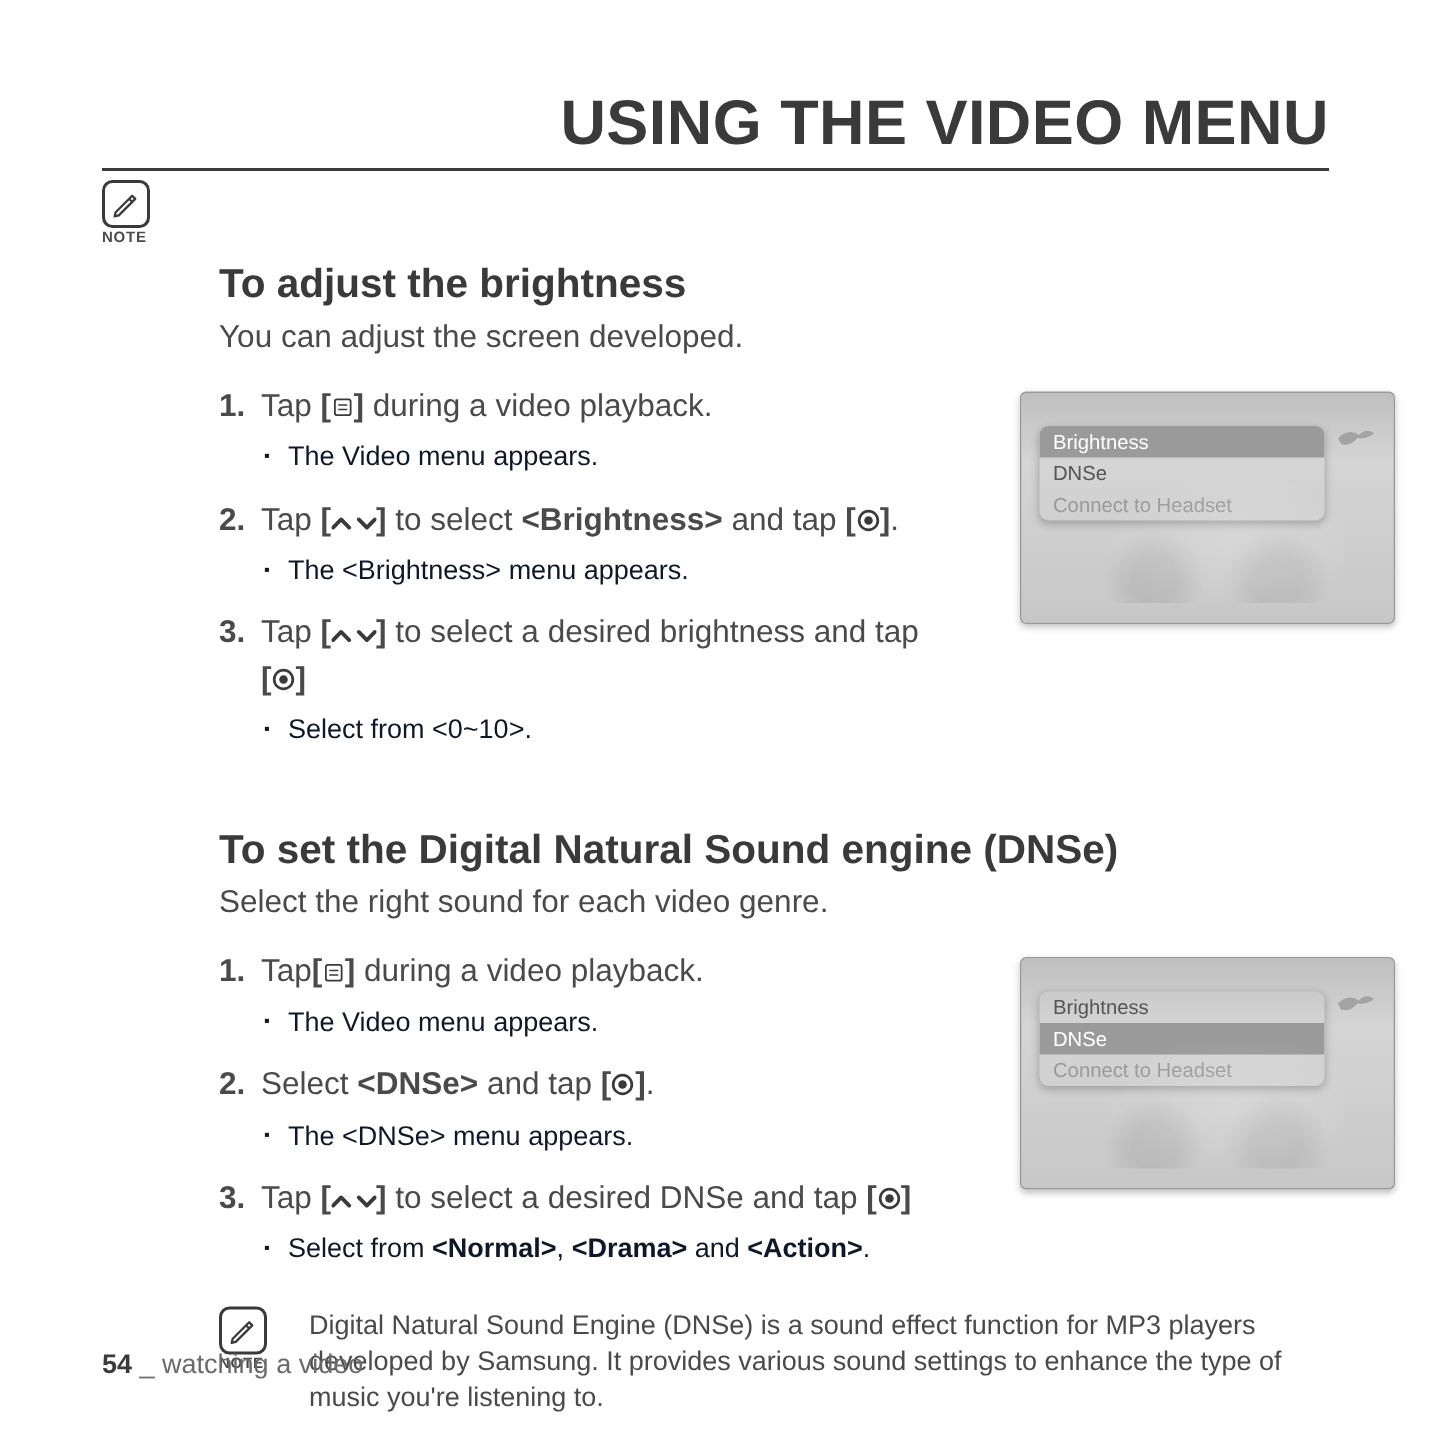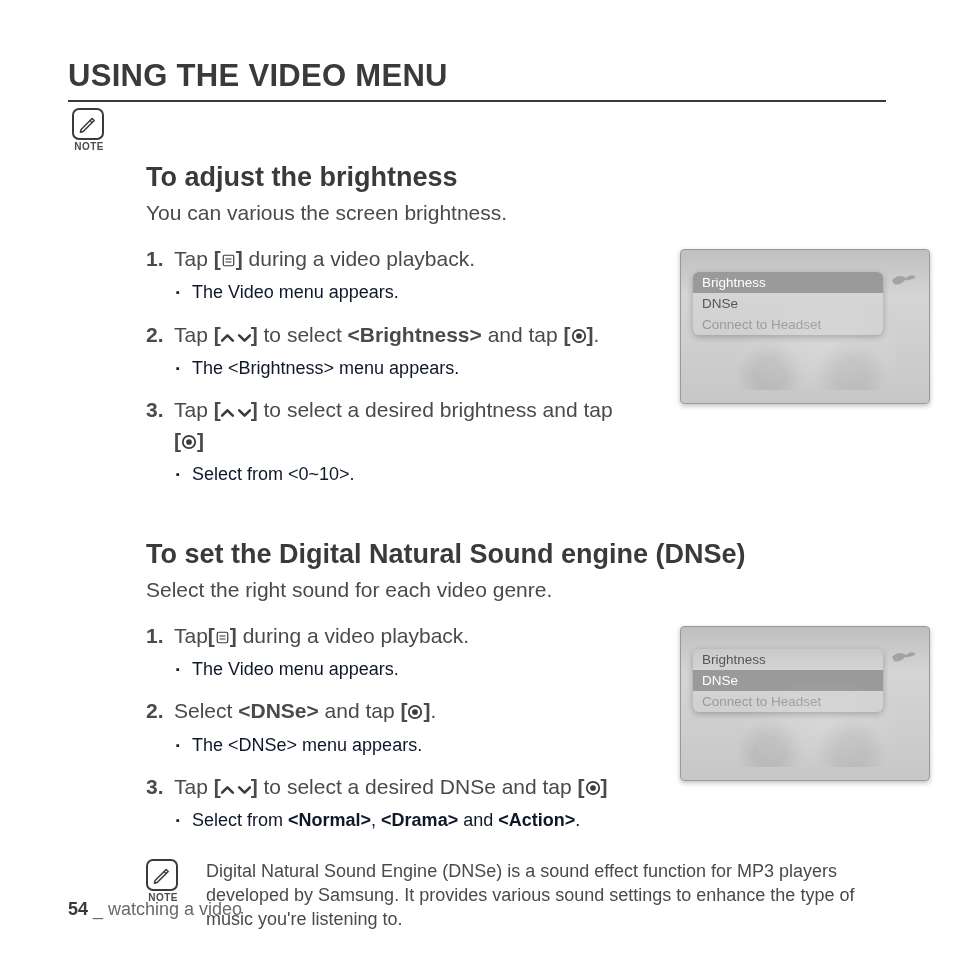--- a/index.html
+++ b/index.html
@@ -6,37 +6,38 @@
   body {
     width: 954px;
     height: 954px;
     background: #ffffff;
     font-family: Arial, Helvetica, sans-serif;
     color: #3a3a3a;
     padding: 58px 68px 30px 68px;
     position: relative;
   }
   h1.page-title {
-    font-size: 31px;
+    font-size: 42px;
     font-weight: bold;
     letter-spacing: 0.3px;
     padding-bottom: 6px;
     border-bottom: 2px solid #3a3a3a;
     margin-bottom: 6px;
+    text-align: right;
   }
   .note-row {
     display: flex;
     align-items: flex-start;
     gap: 10px;
     margin-bottom: 10px;
   }
   .note-icon-wrap {
     display: flex;
     flex-direction: column;
-    align-items: flex-end;
+    align-items: flex-start;
     width: 36px;
   }
   .note-icon {
     width: 32px; height: 32px;
     border: 2px solid #3a3a3a;
     border-radius: 7px;
     display: flex; align-items: center; justify-content: center;
   }
   .note-icon svg { width: 22px; height: 22px; }
   .note-label {
@@ -227,21 +228,21 @@
           <path d="M6 24 L22 8 L25 11 L9 27 L5 28 Z" fill="none" stroke="#3a3a3a" stroke-width="2.2" stroke-linejoin="round"></path>
           <line x1="19" y1="11" x2="22" y2="14" stroke="#3a3a3a" stroke-width="2"></line>
         </svg>
     </div>
     <div class="note-label">NOTE</div>
   </div>
 </div>
 
 <div class="section">
   <h2 class="sub">To adjust the brightness</h2>
-  <p class="intro">You can various the screen brightness.</p>
+  <p class="intro">You can adjust the screen developed.</p>
   <div class="columns">
     <div class="col-text">
       <ol class="steps">
         <li>
           <span>Tap </span><span class="b">[<span class="glyph"><svg width="15" height="15" viewBox="0 0 20 20">
                   <use href="#icon-menu"></use>
                 </svg></span>]</span><span> during a video playback.</span>
           <div class="bullet">The Video menu appears.</div>
         </li>
         <li>

